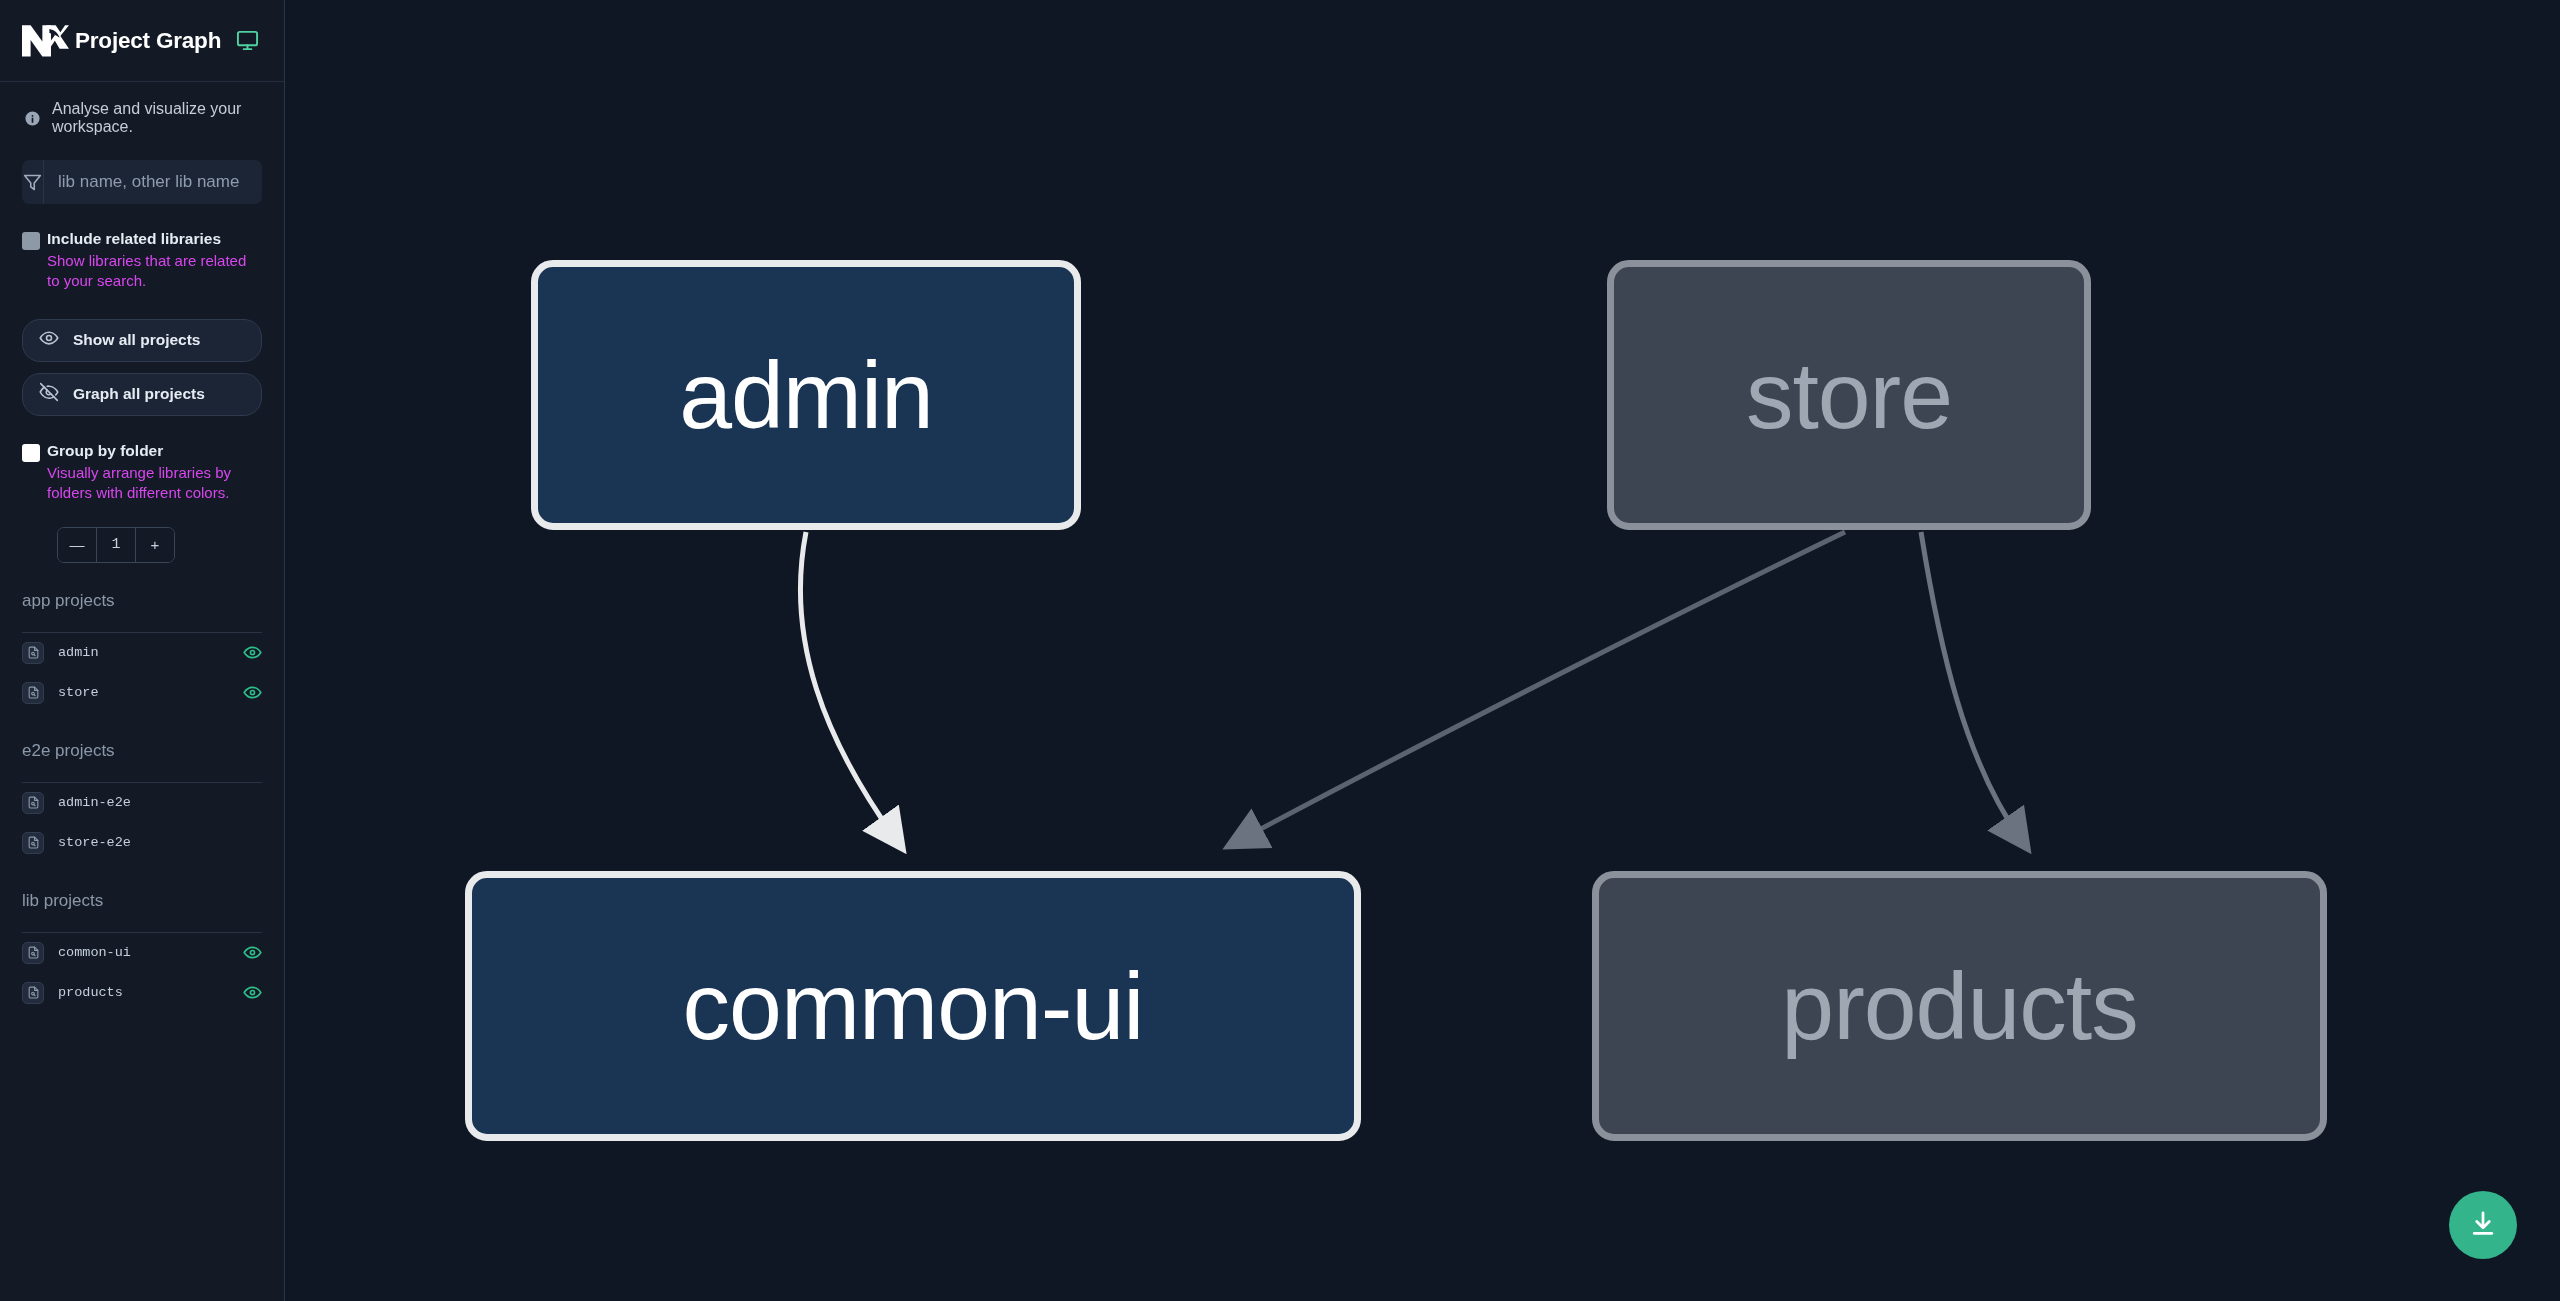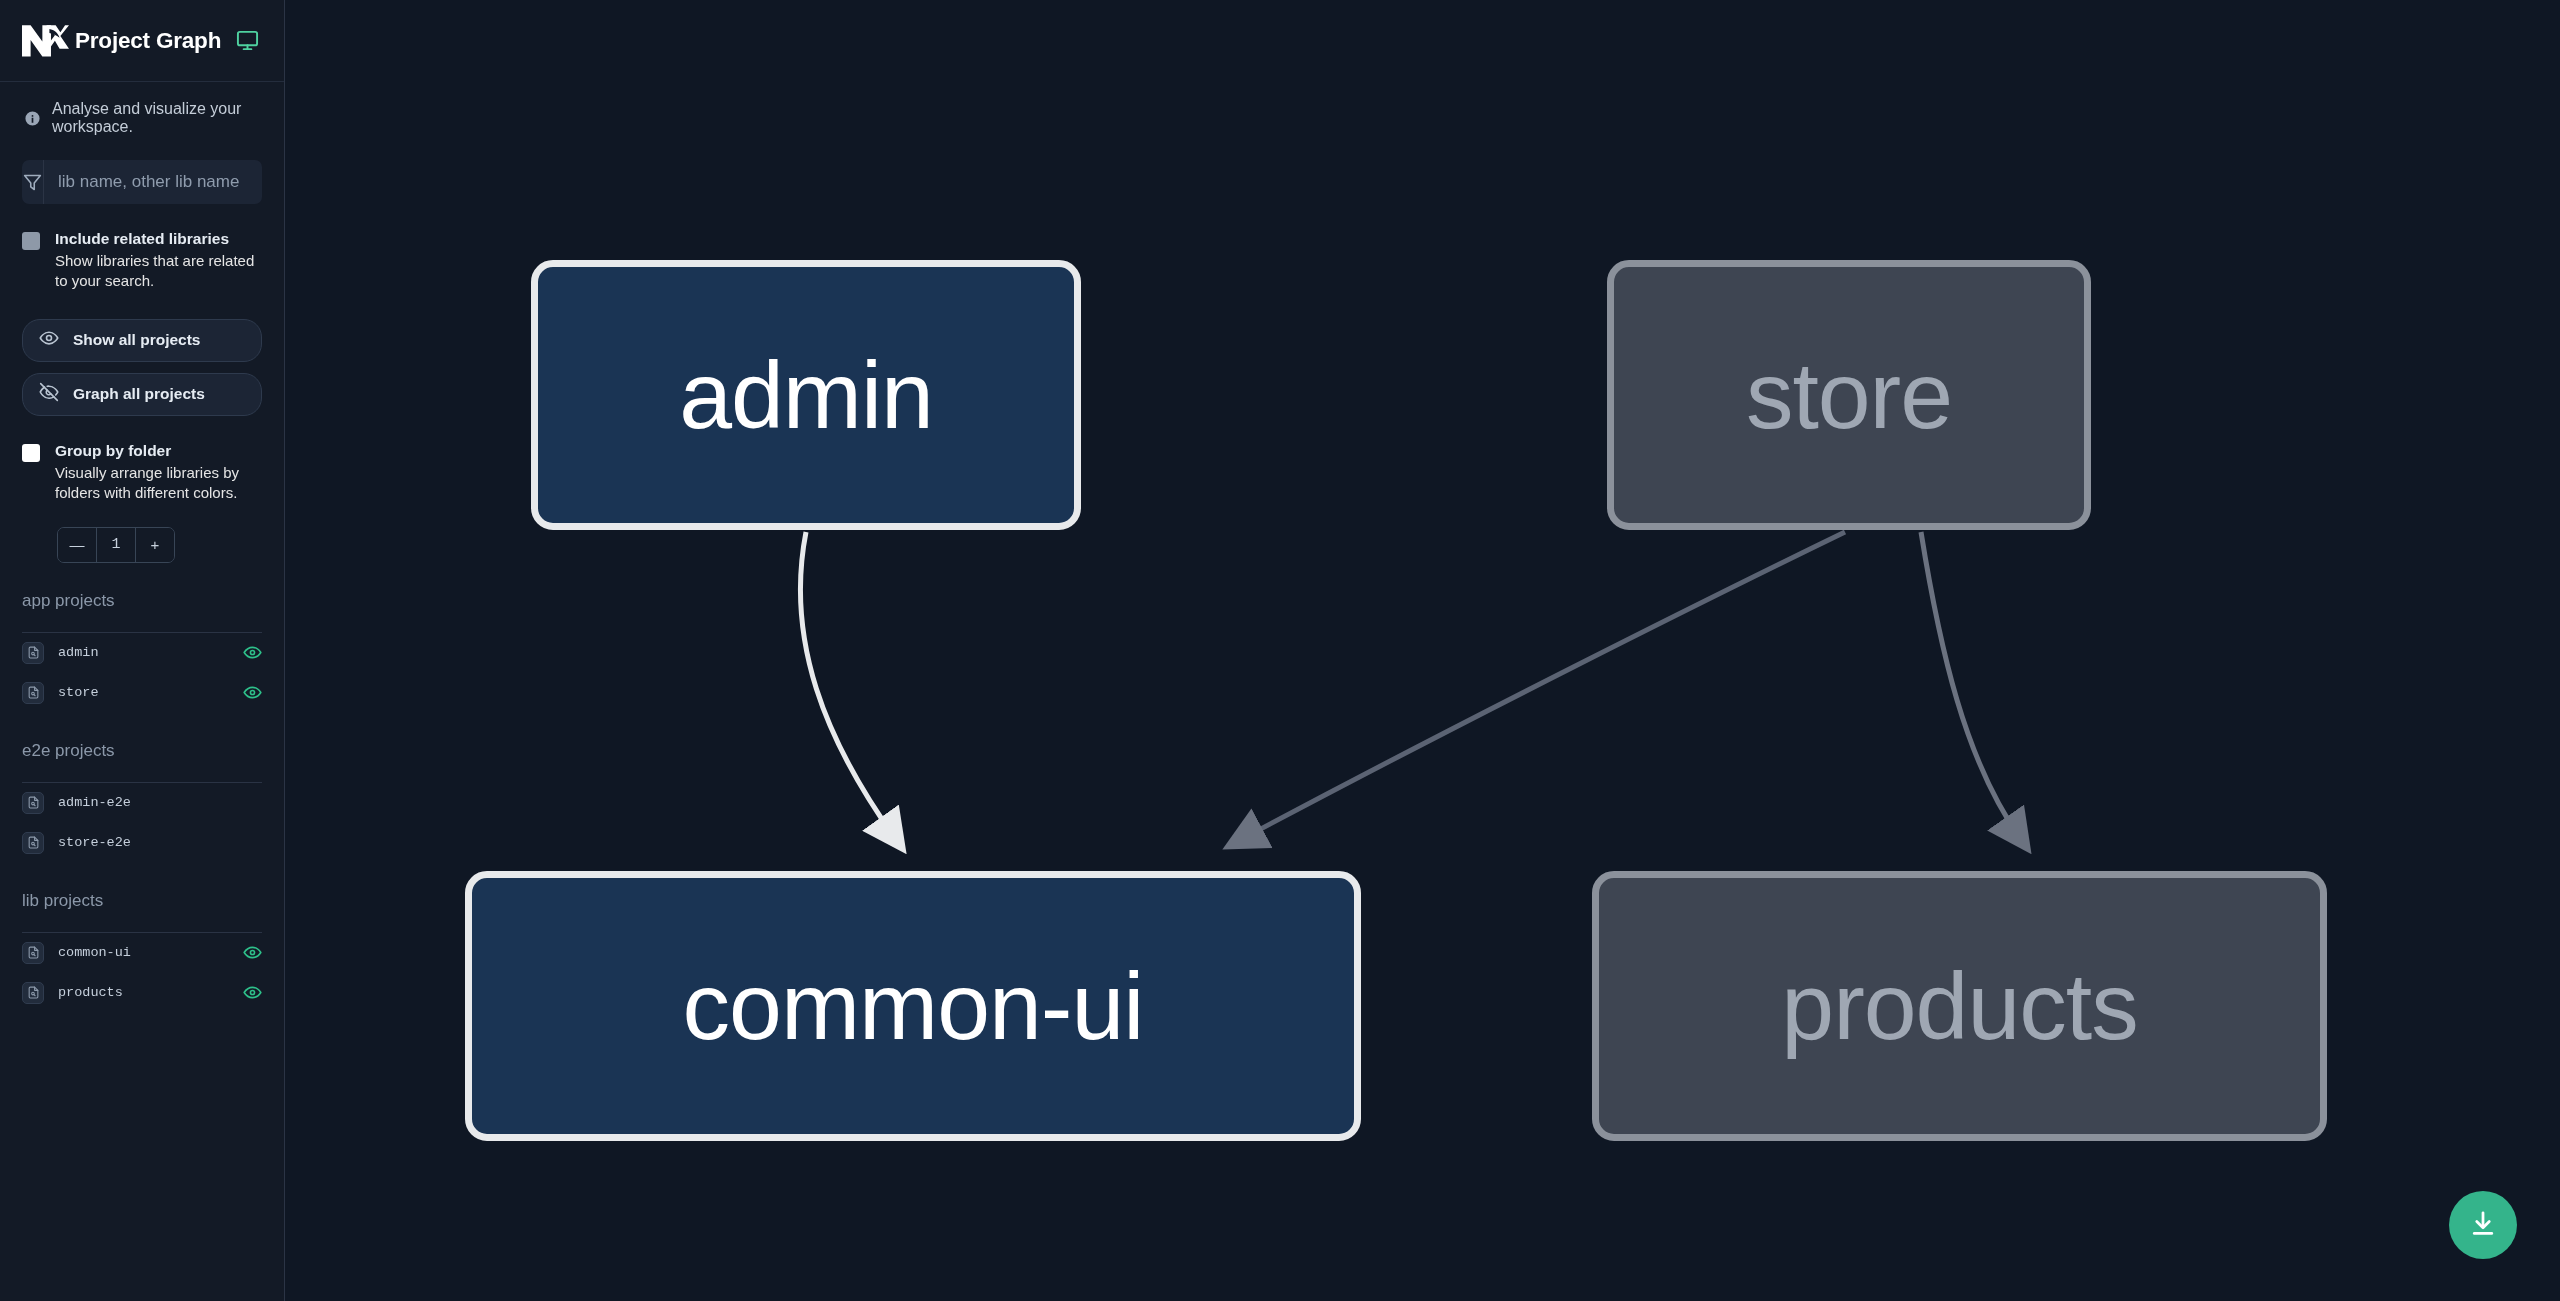--- a/index.html
+++ b/index.html
@@ -59,37 +59,37 @@
   }
   .filter-icon { width: 21px; height: 21px; }
   .search-input {
     flex: 1; background: transparent; border: 0; outline: none;
     color: #d8e0ea; font-size: 17px; padding: 16px 14px;
     font-family: "Liberation Sans", sans-serif;
   }
   .search-input::placeholder { color: #8f9cad; }
 
   
-  .check-row { display: flex; gap: 15px; margin-top: 25px; }
+  .check-row { display: flex; gap: 7px; margin-top: 25px; }
   .cb {
     width: 18px; height: 18px; flex: 0 0 18px; margin-top: 3px;
     border-radius: 3px; position: relative;
   }
   .cb.gray { background: #8e99a8; }
   .cb.white { background: #ffffff; }
   .cb.green { background: #3ec296; }
   .cb.green::after {
     content: ""; position: absolute; left: 5px; top: 2px;
     width: 5px; height: 10px;
     border: solid #ffffff; border-width: 0 2.6px 2.6px 0;
     transform: rotate(42deg);
   }
   .check-txt { flex: 1; }
   .check-label { font-size: 15.5px; font-weight: bold; color: #e6ecf3; line-height: 1.25; }
-  .check-desc { font-size: 15px; color: #e5e5e5; line-height: 1.32; margin-top: 3px; }
+  .check-desc { font-size: 15px; color: #d946ef; line-height: 1.32; margin-top: 3px; }
 
   
   .btn-stack { margin-top: 28px; display: flex; flex-direction: column; gap: 11px; }
   .sb-btn {
     height: 43px; background: #1c2535;
     border: 1px solid #2e3a4d; border-radius: 18px;
     display: flex; align-items: center; gap: 14px;
     padding: 0 16px;
     color: #e6ecf3; font-size: 15.5px; font-weight: bold;
     cursor: pointer;

